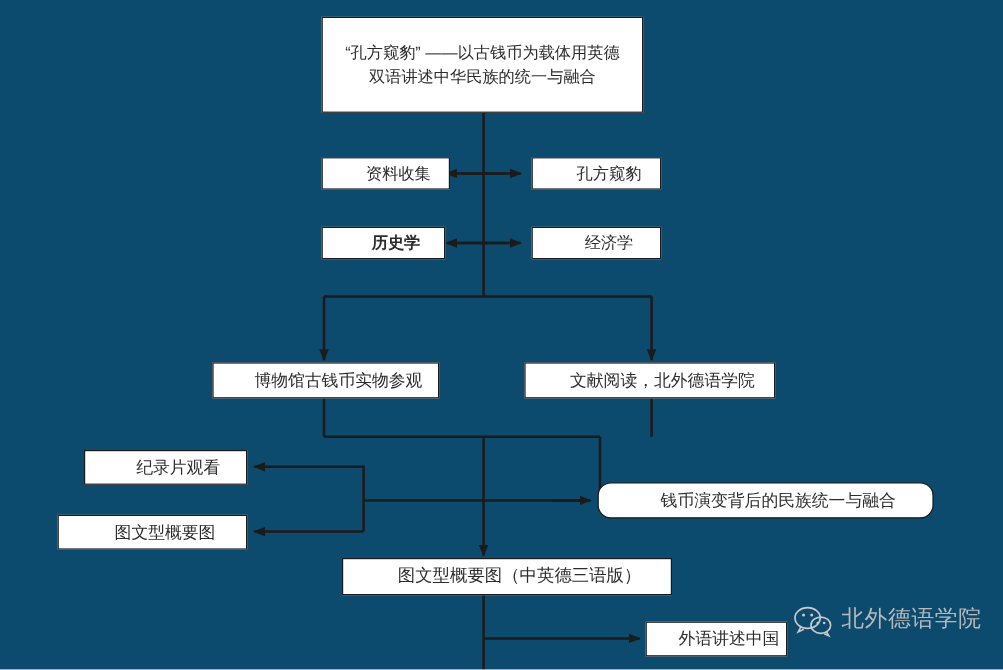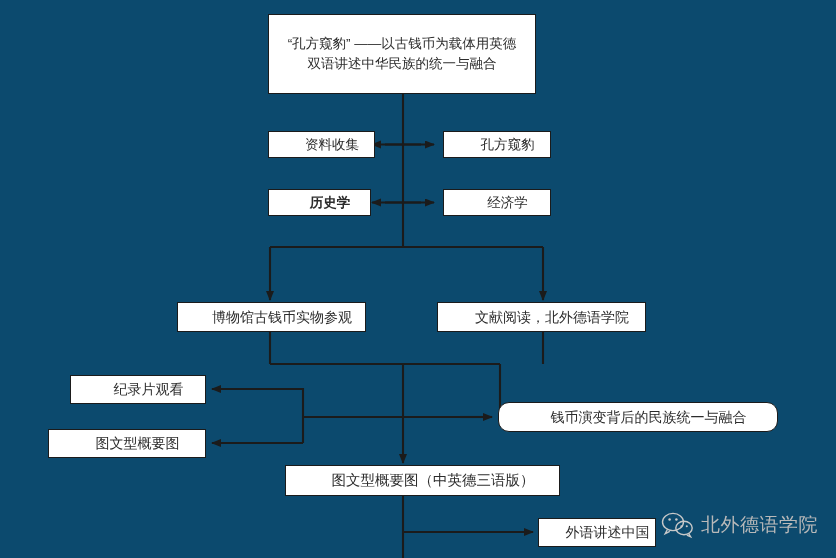--- a/index.html
+++ b/index.html
@@ -68,21 +68,21 @@
   .n-summary  { left: 264px; top: 465px; width: 275px; height: 31px; font-size: 14.5px; margin-left: 21px; }
   .n-foreign  { left: 538px; top: 518px; width: 118px; height: 29px; font-size: 14px; }
 
   #watermark {
     position: absolute;
     left: 660px;
     top: 503px;
     width: 172px;
     height: 44px;
     display: flex;
-    align-items: center;
+    align-items: flex-start;
     gap: 7px;
     z-index: 3;
     pointer-events: none;
   }
   #watermark .wm-text {
     font-size: 19px;
     color: #b9b9b9;
     letter-spacing: 0.5px;
     white-space: nowrap;
     font-family: "DejaVu Sans", sans-serif;

